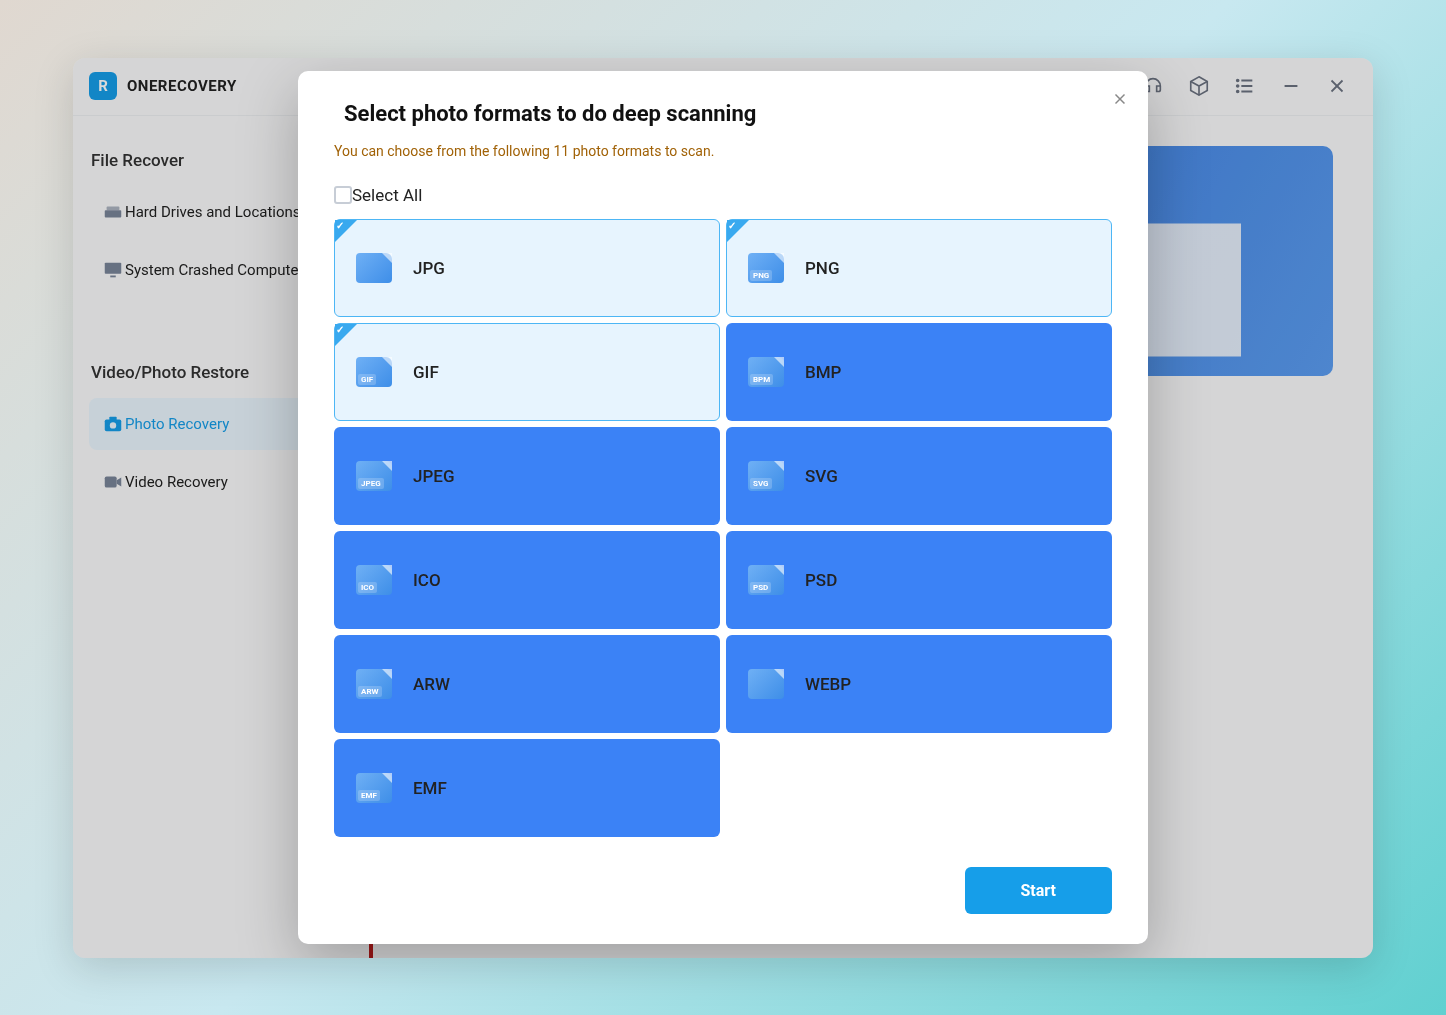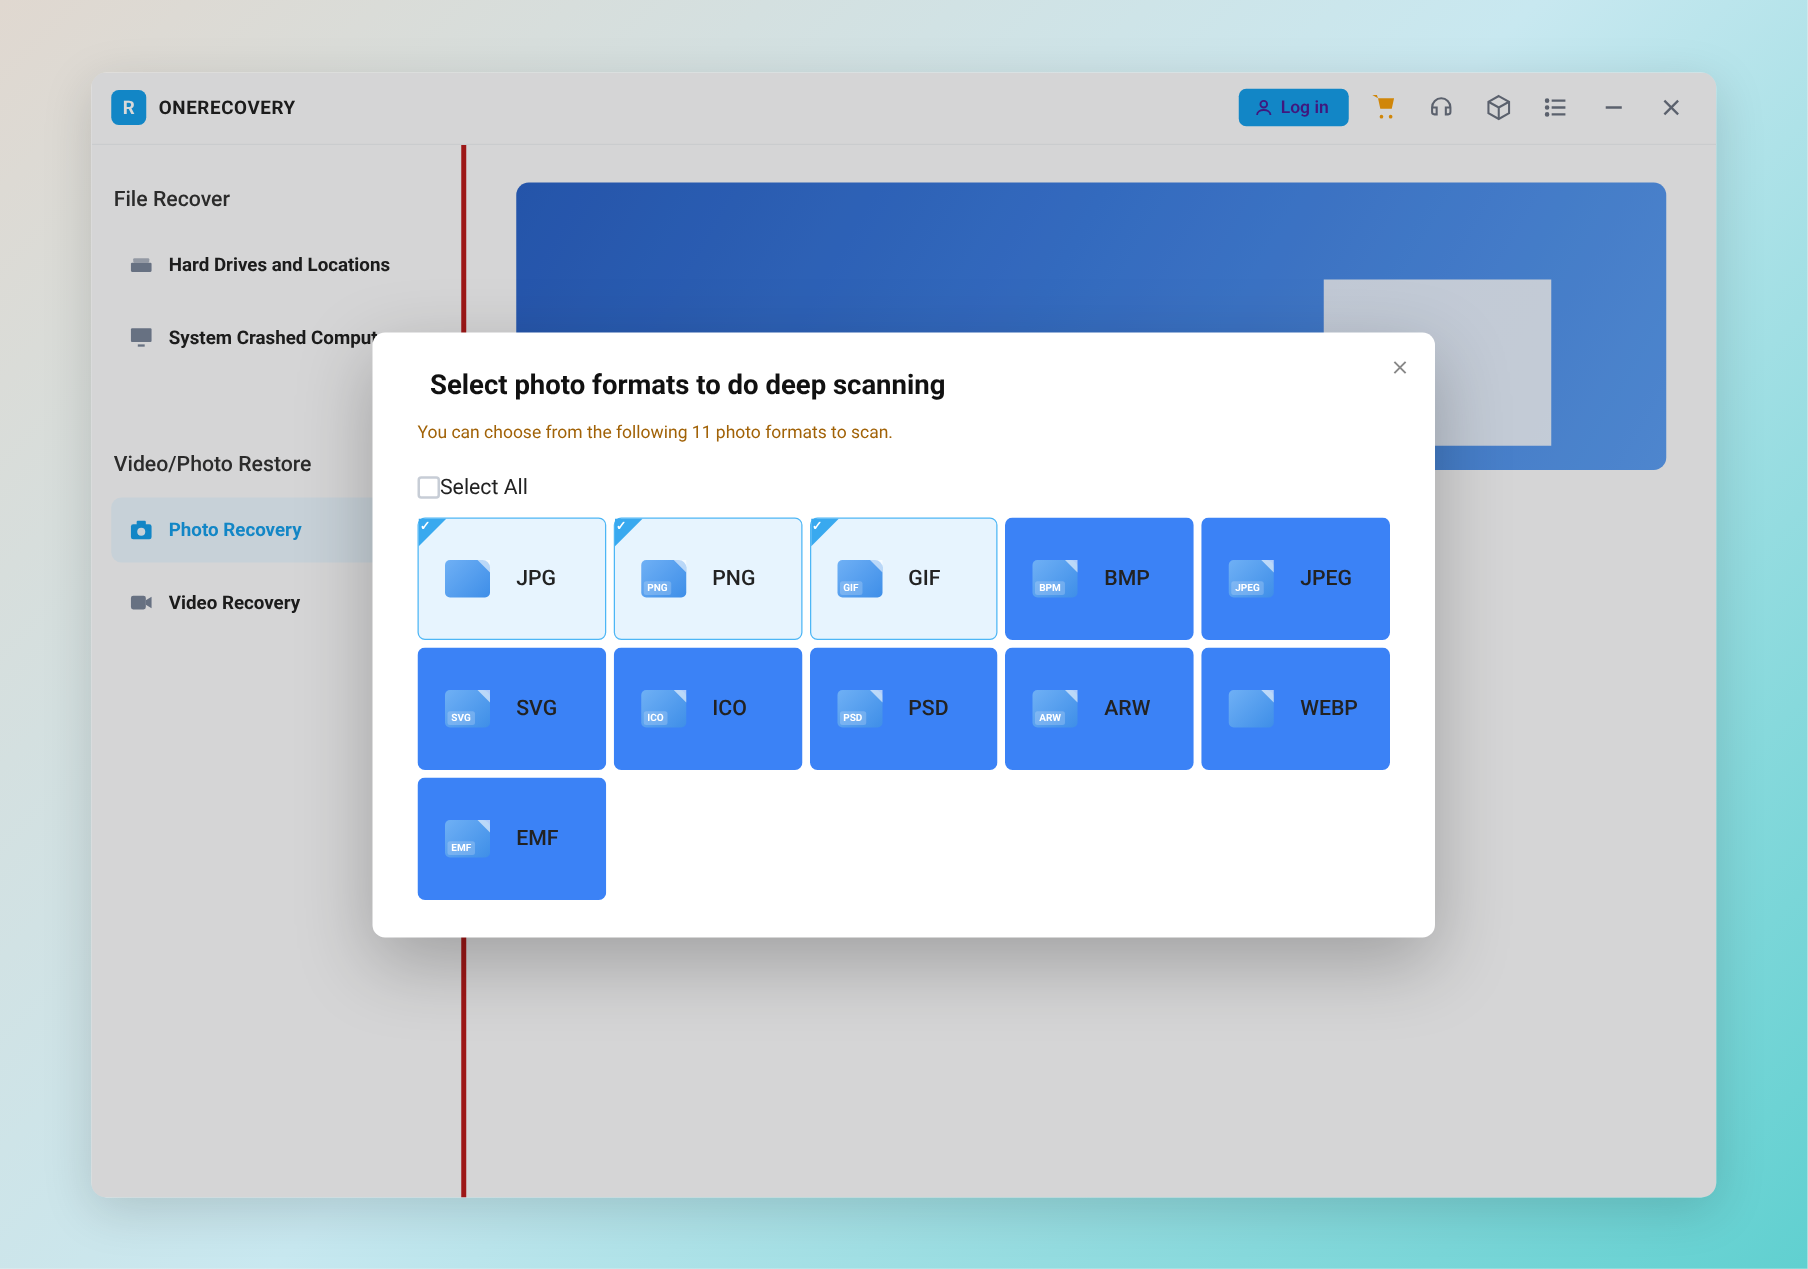--- a/index.html
+++ b/index.html
@@ -69,24 +69,24 @@
 .body-row { flex: 1; display: flex; min-height: 0; }
 .sidebar {
   width: 300px;
   padding: 28px 16px 0 16px;
   border-right: 4px solid #b91c1c;
 }
 .side-section-title {
   font-size: 17px; font-weight: 500; color: #333; margin: 6px 0 16px 2px;
 }
 .side-item {
-  display: flex; align-items: center; gap: 10px;
+  display: flex; align-items: center; gap: 0;
   padding: 14px 12px;
   border-radius: 8px;
-  font-size: 15px; font-weight: 700; color: #222;
+  font-size: 15px; font-weight: 400; color: #222;
   cursor: pointer;
   margin-bottom: 6px;
 }
 .side-item.active {
   background: #eaf6fe;
   color: #169ee9;
 }
 .side-item .s-icon { width: 24px; height: 24px; display: flex; align-items: center; justify-content: center; color: #7a8599; }
 .side-item.active .s-icon { color: #169ee9; }
 .side-gap { height: 54px; }
@@ -143,21 +143,21 @@
   margin: 26px 0 14px 0;
   cursor: pointer;
 }
 .select-all .chk {
   width: 18px; height: 18px; border: 2px solid #c7cdd6; border-radius: 3px;
 }
 .select-all span { font-size: 17px; color: #222; }
 
 .grid {
   display: grid;
-  grid-template-columns: repeat(5, 1fr);
+  grid-template-columns: repeat(2, 1fr);
   gap: 6px;
 }
 .fmt-card {
   height: 98px;
   background: #3b82f6;
   border-radius: 6px;
   display: flex; align-items: center;
   padding: 0 18px;
   gap: 18px;
   cursor: pointer;
@@ -457,16 +457,19 @@
               <div class="file-shape">
                 <div class="body"></div>
                 <div class="fold"></div>
                 <div class="tag">EMF</div>
               </div>
             </div>
             <div class="f-label">EMF</div>
           </div>
         </div>
 
+      <div class="modal-footer">
+        <button class="start-btn">Start</button>
+      </div>
     </div>
   </div>
 
 </div>
 
 </body></html>

